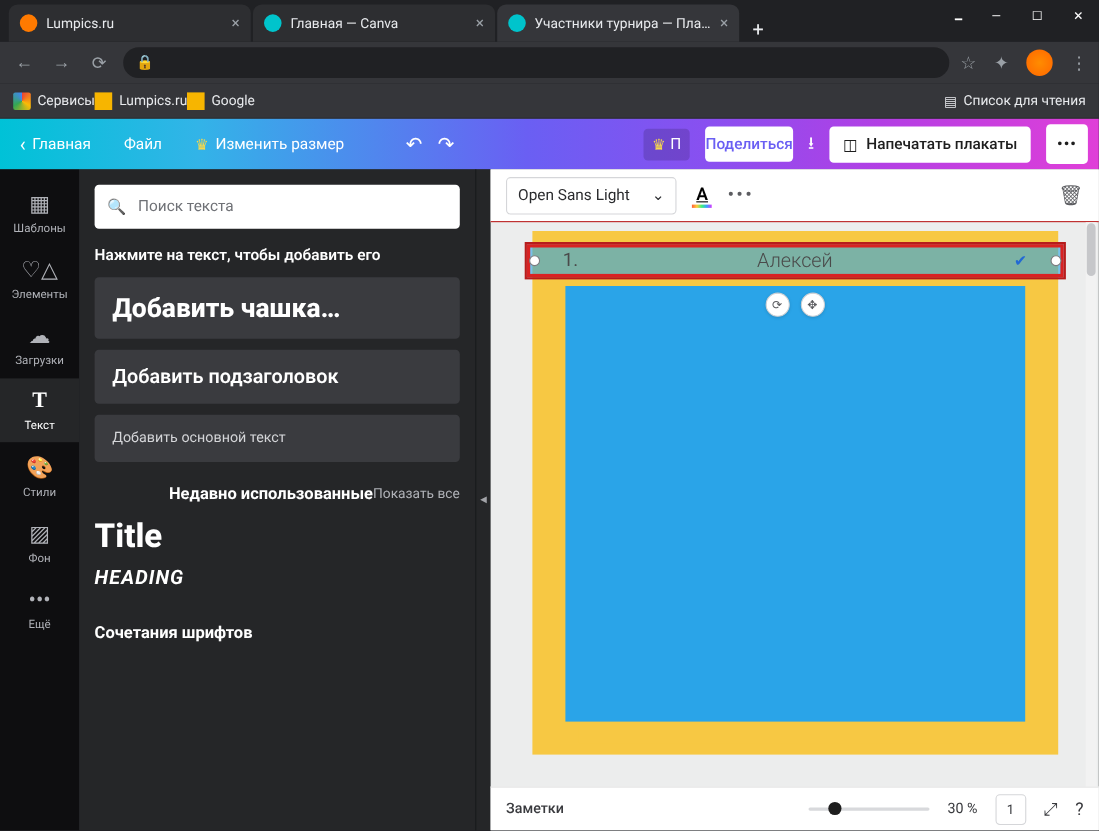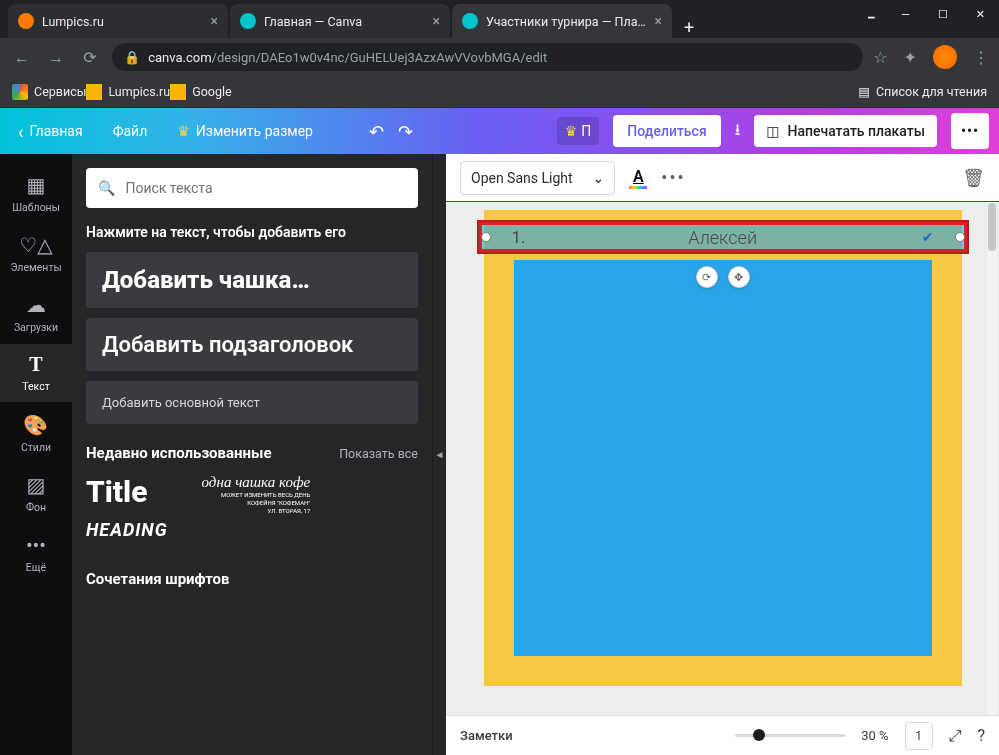--- a/index.html
+++ b/index.html
@@ -28,41 +28,41 @@
 .bookmarks { height: 32px; background: #35363a; border-bottom: 1px solid #2a2b2e; display: flex; align-items: center; padding: 0 12px; gap: 0; font-size: 12.5px; color: #e8eaed; }
 .bm { display: flex; align-items: center; gap: 6px; }
 .bm .ico { width: 16px; height: 16px; }
 .readlist { margin-left: auto; display:flex; align-items:center; gap:6px; }
 
 
 .canva-topbar { height: 46px; background: linear-gradient(90deg, #00c2d7 0%, #32b4e8 18%, #6a5ff3 48%, #8a4ff0 65%, #b23fe4 80%, #e03fd8 100%); display: flex; align-items: center; padding: 0 10px; gap: 14px; color: #fff; font-size: 14px; }
 .canva-topbar .home { background: rgba(0,194,215,0.0); padding:6px 8px; display:flex; align-items:center; gap:6px;}
 .canva-topbar .btn-pill { display:flex; align-items:center; gap:6px; padding:4px 8px; }
 .crown { color: #f7d94c; }
-.share-btn { background: #fff; color: #6a5ff3; border-radius: 4px; padding: 8px 14px; font-weight: 500; }
+.share-btn { background: #fff; color: #6a5ff3; border-radius: 4px; padding: 8px 0; font-weight: 500; }
 .print-btn { background: #fff; color: #1e1e1e; border-radius: 4px; padding: 8px 12px; display: flex; align-items: center; gap: 8px; font-weight: 500; }
 .download-ico { font-size: 16px; }
 .more-btn { background: #fff; color: #1e1e1e; border-radius: 4px; width: 38px; height: 36px; display: flex; align-items: center; justify-content: center; font-weight: bold; letter-spacing: 1px; }
 .back-chev { font-size: 18px; }
 
 
 .main { display: flex; height: calc(755px - 38px - 38px - 32px - 46px); }
 .sidenav { width: 72px; background: #0e0e10; display: flex; flex-direction: column; align-items: center; padding-top: 10px; gap: 2px; }
 .sidenav .item { width: 72px; height: 58px; display: flex; flex-direction: column; align-items: center; justify-content: center; color: #b0b2b8; font-size: 10.5px; gap: 4px; }
 .sidenav .item.active { background: #252628; color: #fff; }
 .sidenav .icon { font-size: 20px; }
 
 .panel { width: 360px; background: #252628; padding: 14px 14px; overflow: hidden; color: #fff; }
 .search { height: 40px; background: #fff; border-radius: 4px; display: flex; align-items: center; padding: 0 12px; gap: 10px; color: #6f7176; font-size: 14px; margin-bottom: 16px; }
 .hint { font-size: 14px; font-weight: 600; margin-bottom: 12px; }
 .add-btn { background: #3a3b3f; border-radius: 4px; padding: 14px 16px; margin-bottom: 10px; }
 .add-h { font-size: 24px; font-weight: 800; overflow: hidden; white-space: nowrap; text-overflow: ellipsis; }
-.add-sh { font-size: 22px; font-weight: 600; }
+.add-sh { font-size: 18px; font-weight: 600; }
 .add-bt { font-size: 13px; font-weight: 400; color: #d5d6d9; }
-.section-head { display: flex; justify-content: space-between; align-items: center; margin-top: 20px; margin-bottom: 12px; }
+.section-head { display: flex; justify-content: flex-end; align-items: center; margin-top: 20px; margin-bottom: 12px; }
 .section-head .title { font-size: 15px; font-weight: 700; }
 .section-head .all { font-size: 12.5px; color: #b0b2b8; }
 .recent-row { display: flex; gap: 14px; }
 .recent-title { font-size: 30px; font-weight: 800; }
 .recent-heading { font-size: 18px; font-weight: 700; font-style: italic; letter-spacing: 1px; }
 .recent-kofe { font-size: 15px; font-style: italic; font-family: cursive; }
 .kofe-sub { font-size: 6px; text-align: right; line-height: 1.3; }
 .combos { font-size: 15px; font-weight: 700; margin-top: 30px; }
 
 
@@ -131,21 +131,20 @@
   </div>
   <span class="newtab">+</span>
 </div>
 
 <div class="addressbar">
   <span class="navbtn">←</span>
   <span class="navbtn">→</span>
   <span class="navbtn">⟳</span>
   <div class="url-field">
     <span>🔒</span>
-    <span><span class="proto">canva.com</span><span>/design/DAEo1w0v4nc/GuHELUej3AzxAwVVovbMGA/edit</span></span>
   </div>
   <div class="addr-icons">
     <span>☆</span>
     <span>✦</span>
     <span class="avatar"></span>
     <span>⋮</span>
   </div>
 </div>
 
 <div class="bookmarks">
@@ -245,26 +244,20 @@
       </div>
     <div class="section-head">
       <span class="title">Недавно использованные</span>
       <span class="all">Показать все</span>
     </div>
     <div class="recent-row">
       <div>
         <div class="recent-title">Title</div>
         <div class="recent-heading" style="margin-top:10px;">HEADING</div>
       </div>
-      <div style="margin-left:20px;">
-        <div class="recent-kofe">одна чашка кофе</div>
-        <div class="kofe-sub">МОЖЕТ ИЗМЕНИТЬ ВЕСЬ ДЕНЬ</div>
-        <div class="kofe-sub">КОФЕЙНЯ "КОФЕМАН"</div>
-        <div class="kofe-sub">УЛ. ВТОРАЯ, 17</div>
-      </div>
     </div>
     <div class="combos">Сочетания шрифтов</div>
   </div>
 
   <div class="collapse-handle">◄</div>
 
   <div class="canvas-wrap">
     <div class="context-bar">
       <div class="font-dd">
         <span>Open Sans Light</span>

